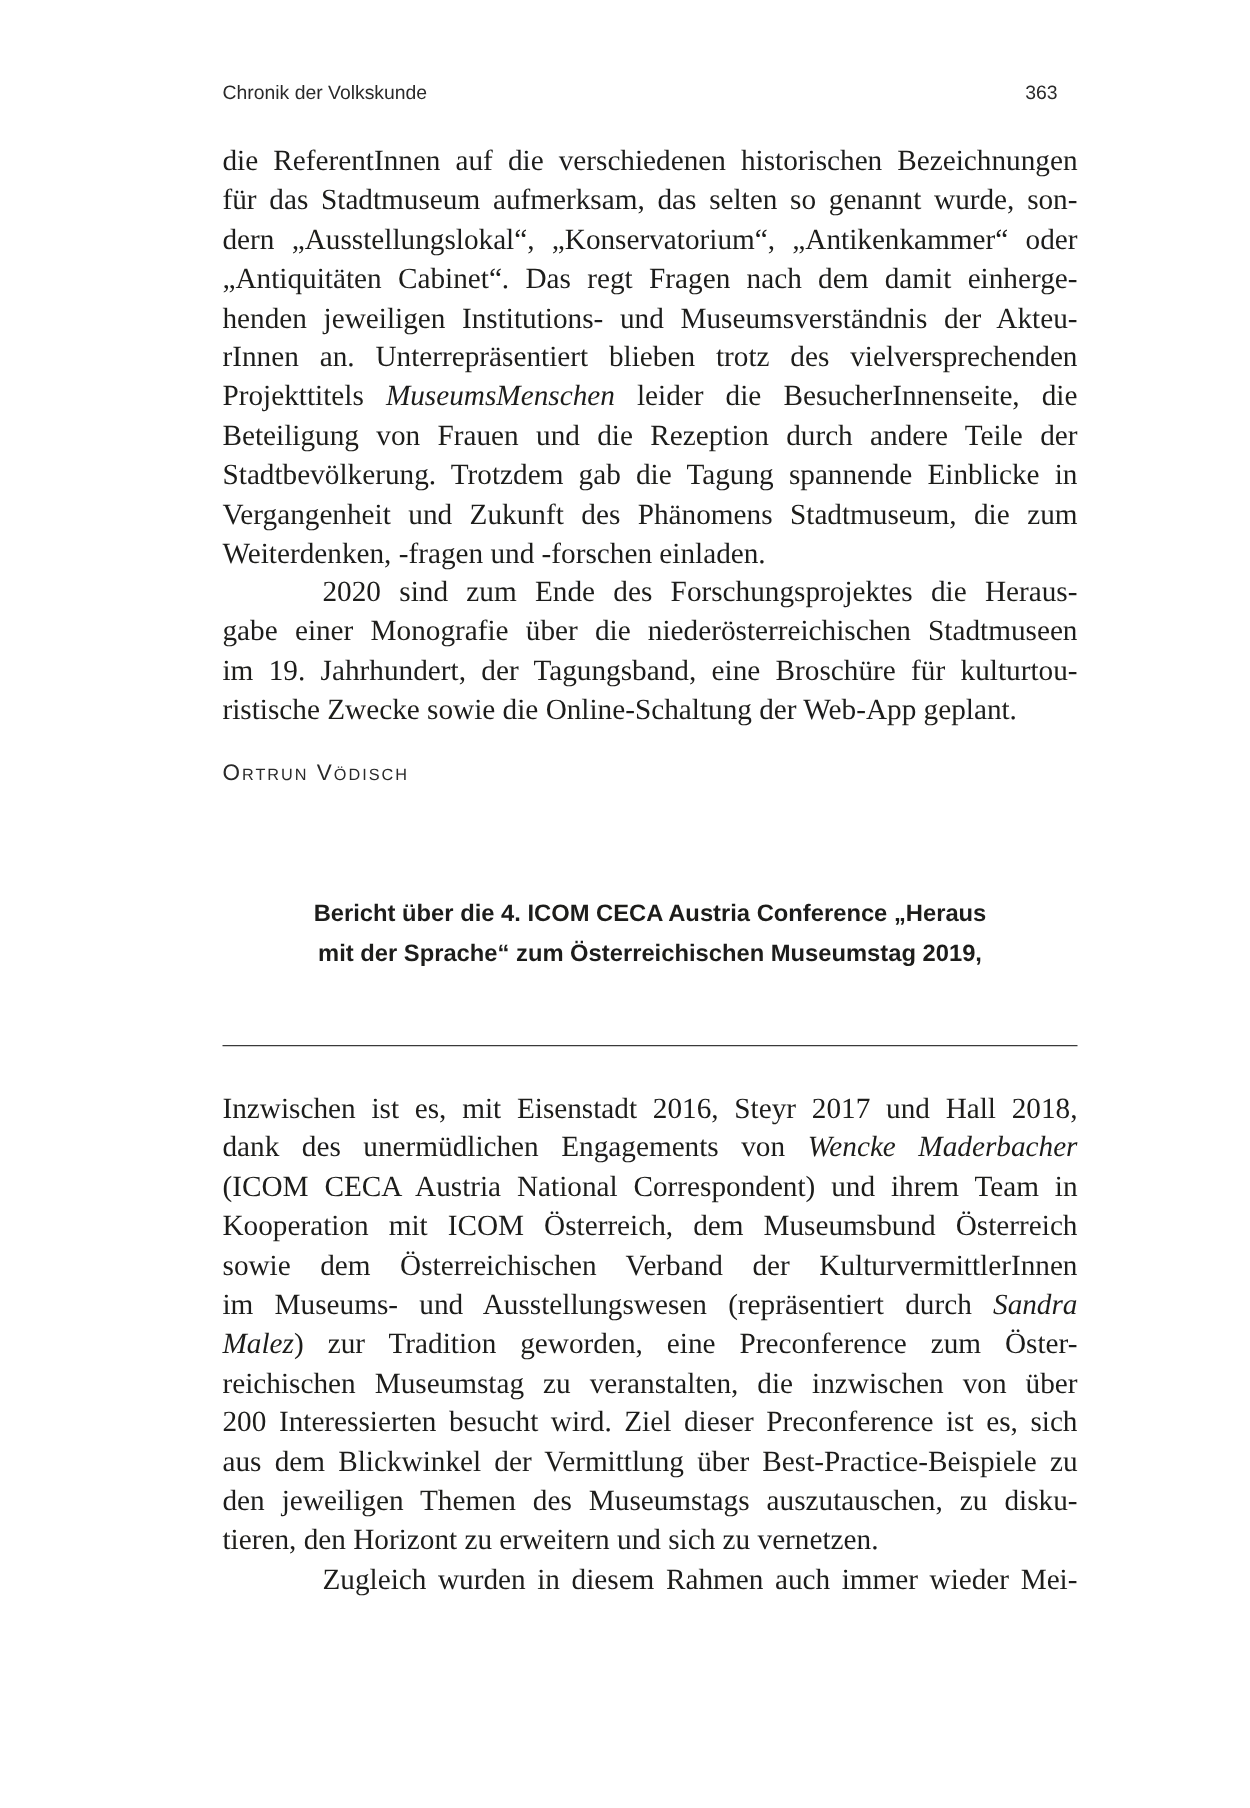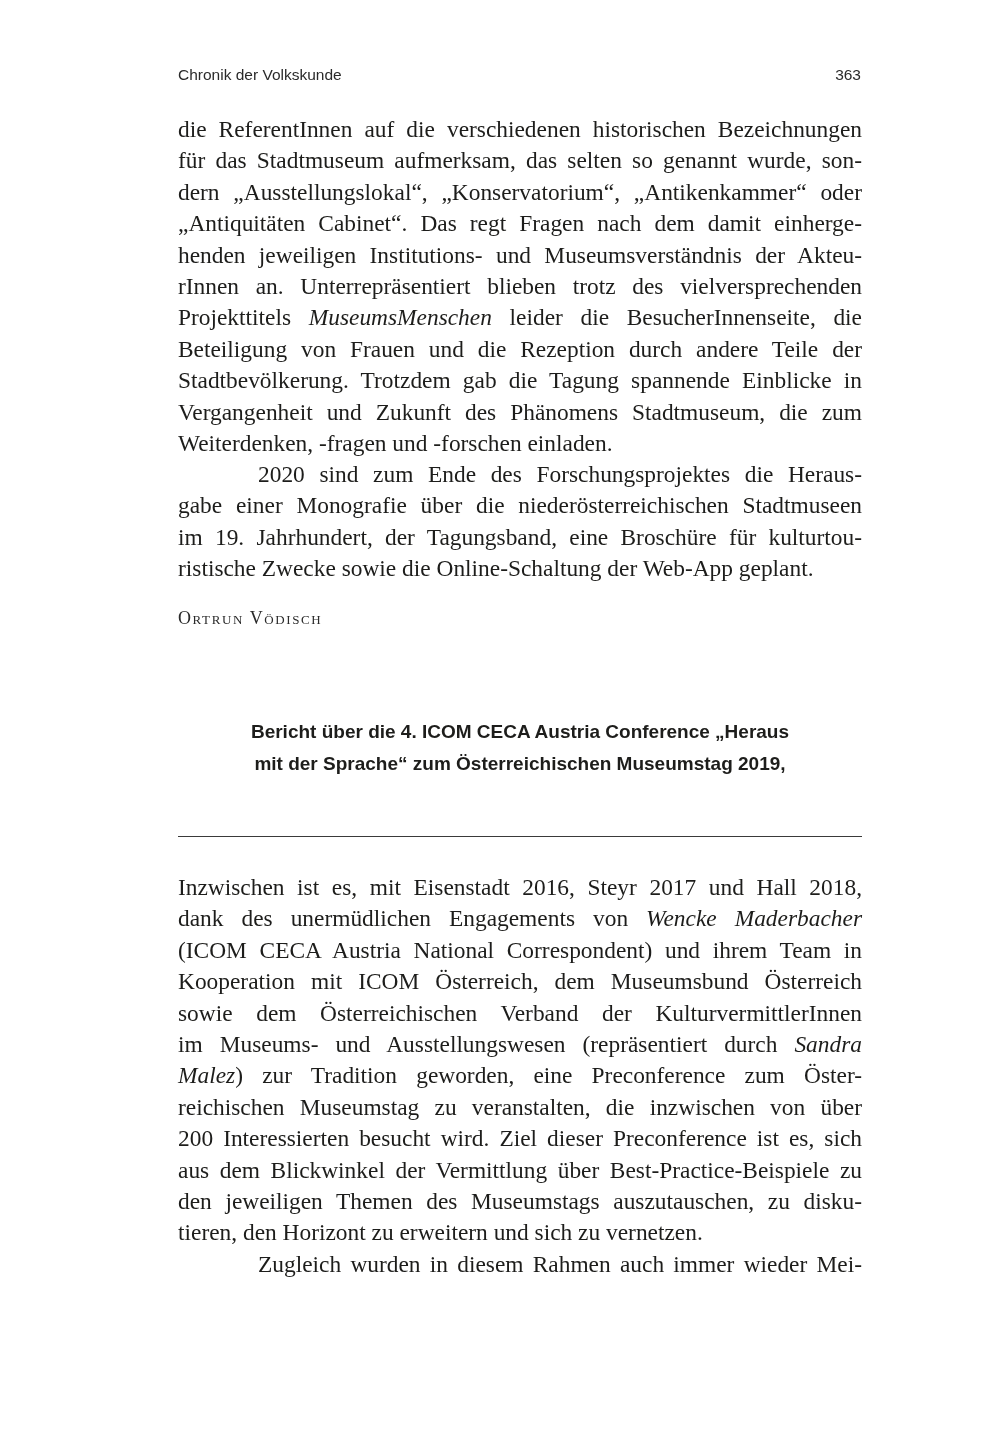--- a/index.html
+++ b/index.html
@@ -24,21 +24,21 @@
     position: absolute;
     top: 66px;
     left: 178px;
     width: 684px;
     height: 20px;
     font-family: "Liberation Sans", sans-serif;
     font-size: 15.5px;
     color: #2a2a2a;
   }
   .running-head .title { position: absolute; left: 0; top: 0; }
-  .running-head .folio { position: absolute; right: 1px; top: 0; }
+  .running-head .folio { position: absolute; right: 16px; top: 0; }
 
   .body-text {
     position: absolute;
     left: 178px;
     width: 684px;
     font-family: "Liberation Serif", serif;
     font-size: 23.4px;
     line-height: 31.4px;
     color: #1d1d1b;
   }
@@ -59,21 +59,21 @@
   }
   .line .it { font-style: italic; }
 
   #para1 { top: 114px; }
   #para2 { top: 459px; }
 
   .author {
     position: absolute;
     top: 608px;
     left: 178px;
-    font-family: Liberation Serif, serif;
+    font-family: Liberation Sans, sans-serif;
     font-size: 18px;
     letter-spacing: 1.6px;
     color: #2a2a2a;
     font-variant: small-caps;
   }
 
   .section-heading {
     position: absolute;
     top: 716px;
     left: 178px;

